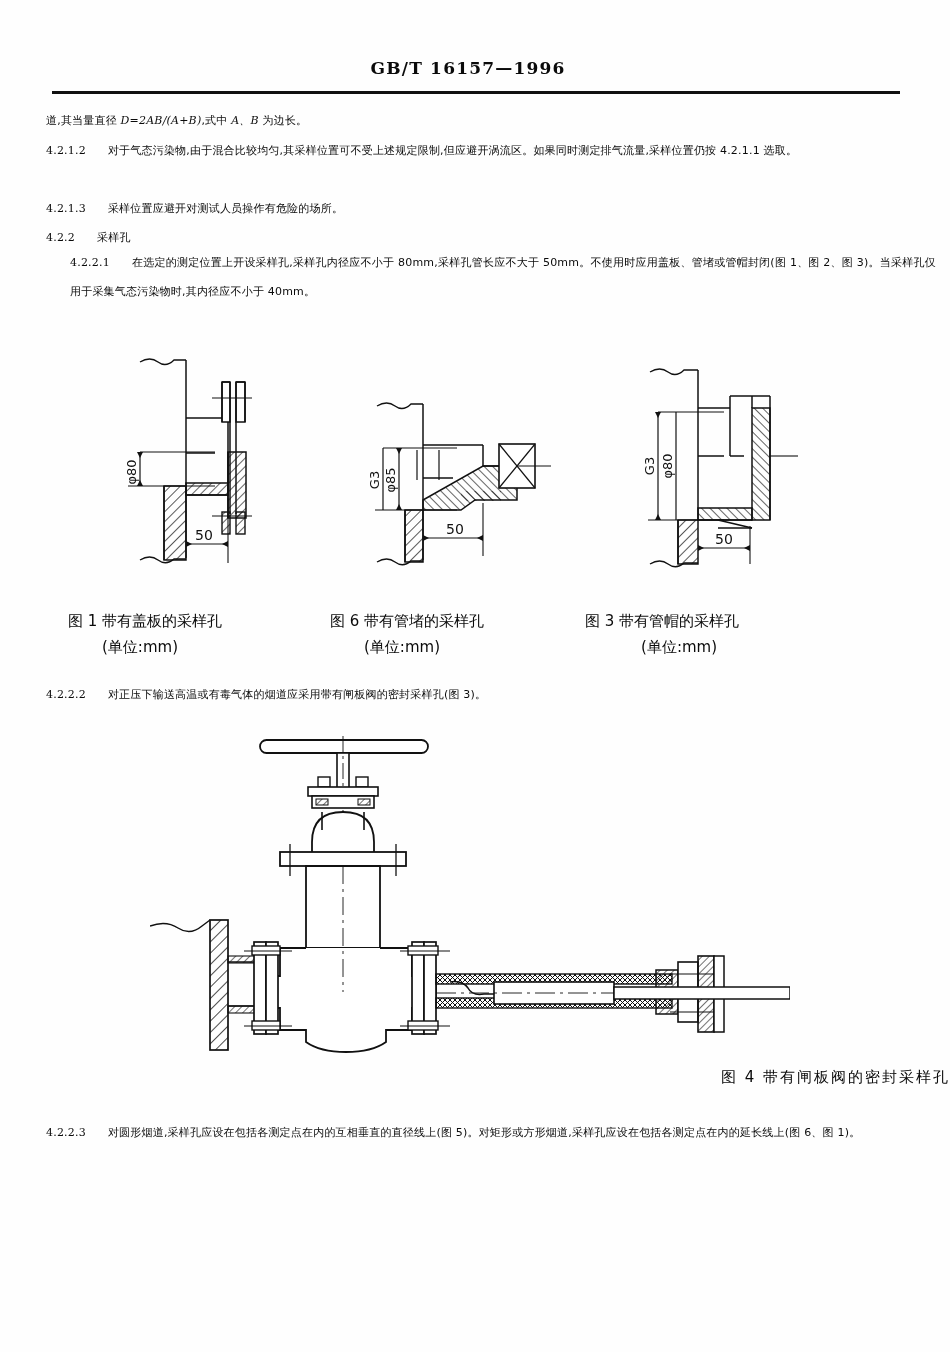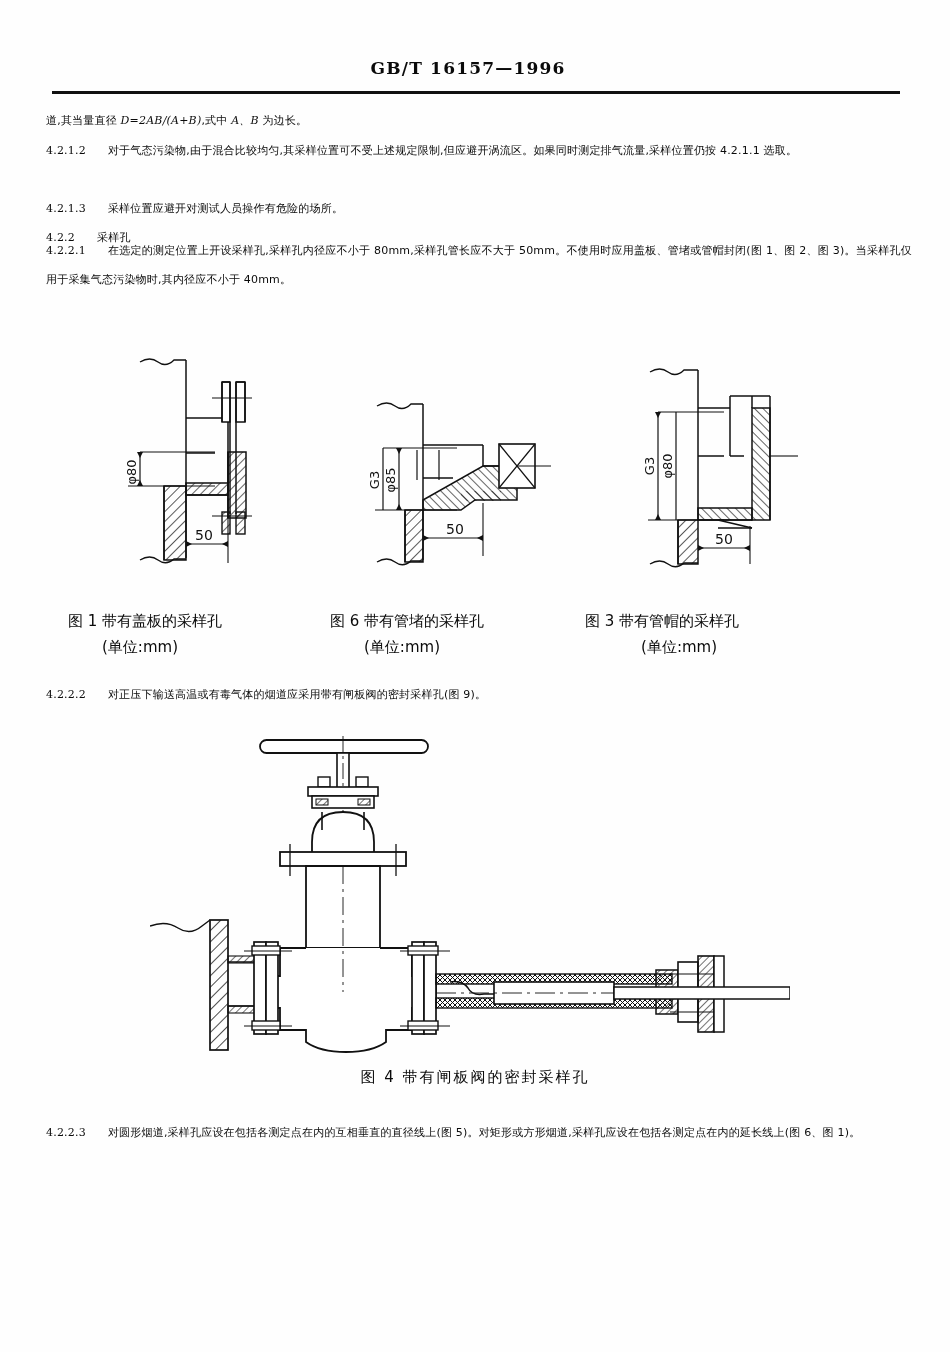--- a/index.html
+++ b/index.html
@@ -40,21 +40,21 @@
   .fig svg{display:block;}
 
   
   .caps{position:absolute;top:608px;left:0;width:950px;height:56px;padding-left:16px;}
   .cap{position:absolute;font-size:15px;line-height:26px;text-align:left;}
   .cap .l2{display:block;padding-left:34px;}
 
   
   .fig4{position:absolute;left:150px;top:730px;}
   .fig4cap{
-    position:absolute;top:1068px;left:0;width:950px;text-align:center;
+    position:absolute;top:1068px;left:0;width:950px;text-align:right;
     font-size:15px;letter-spacing:2px;
   }
 </style>
 </head>
 <body>
 
 <div class="page">
 
   <div class="hdr">
     <span class="gb">GB/T 16157—1996</span>
@@ -70,21 +70,21 @@
   </div>
 
   <div class="txt" style="top:194px;">
     <span class="num">4.2.1.3</span><span class="indent"></span><span>采样位置应避开对测试人员操作有危险的场所。</span>
   </div>
 
   <div class="txt" style="top:223px;">
     <span class="num">4.2.2</span><span class="indent"></span><span>采样孔</span>
   </div>
 
-  <div class="txt" style="top:236px;">
+  <div class="txt" style="top:248px;margin-left:24px;">
     <span class="num">4.2.2.1</span><span class="indent"></span><span>在选定的测定位置上开设采样孔,采样孔内径应不小于 80mm,采样孔管长应不大于 50mm。不使用时应用盖板、管堵或管帽封闭(图 1、图 2、图 3)。当采样孔仅用于采集气态污染物时,其内径应不小于 40mm。</span>
   </div>
 
   <div class="figrow">
 
     <div class="fig" style="left:100px;">
       <svg width="270" height="240" viewBox="0 0 270 240">
         <defs>
           <pattern id="h1" width="7" height="7" patternUnits="userSpaceOnUse" patternTransform="rotate(45)">
             <line x1="0" y1="0" x2="0" y2="7" stroke="#111" stroke-width="1.4"></line>
@@ -281,21 +281,21 @@
       <span>图 6   带有管堵的采样孔</span>
       <span class="l2">(单位:mm)</span>
     </div>
     <div class="cap" style="left:585px;text-align:center;">
       <span>图 3   带有管帽的采样孔</span>
       <span class="l2">(单位:mm)</span>
     </div>
   </div>
 
   <div class="txt" style="top:680px;">
-    <span class="num">4.2.2.2</span><span class="indent"></span><span>对正压下输送高温或有毒气体的烟道应采用带有闸板阀的密封采样孔(图 9)。</span>
+    <span class="num">4.2.2.2</span><span class="indent"></span><span>对正压下输送高温或有毒气体的烟道应采用带有闸板阀的密封采样孔(图 3)。</span>
   </div>
 
   <div class="fig4">
     <svg width="640" height="330" viewBox="0 0 640 330">
       <defs>
         <pattern id="w4" width="8" height="8" patternUnits="userSpaceOnUse" patternTransform="rotate(45)">
           <line x1="0" y1="0" x2="0" y2="8" stroke="#111" stroke-width="1.5"></line>
         </pattern>
         <pattern id="f4" width="5" height="5" patternUnits="userSpaceOnUse" patternTransform="rotate(45)">
           <line x1="0" y1="0" x2="0" y2="5" stroke="#111" stroke-width="1.2"></line>

